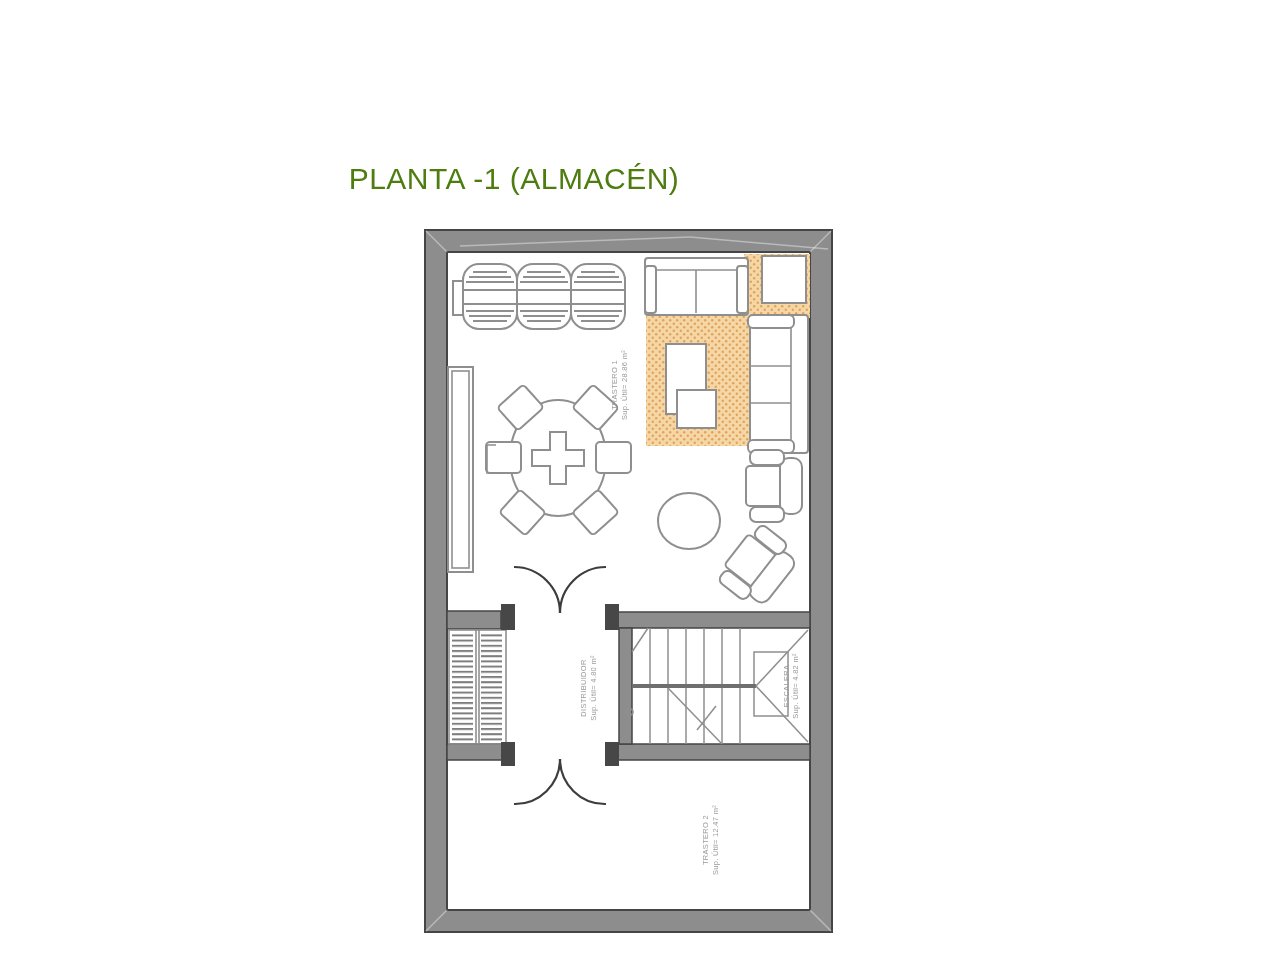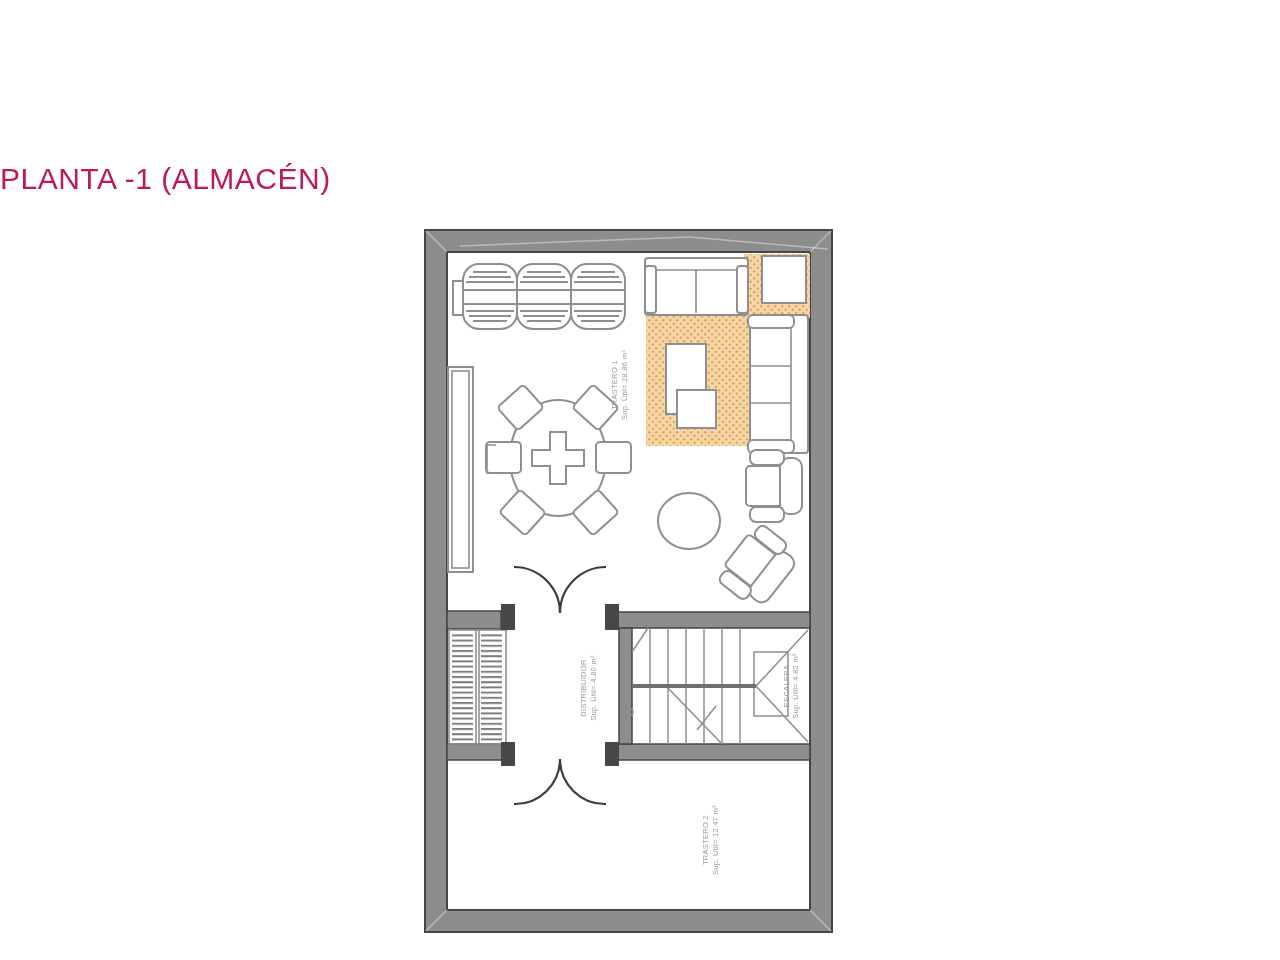--- a/index.html
+++ b/index.html
@@ -1,19 +1,19 @@
 <!DOCTYPE html>
 <html><head>
 <meta charset="utf-8">
 <style>
   html,body{margin:0;padding:0;background:#ffffff;}
   .page{position:relative;width:1280px;height:960px;background:#ffffff;overflow:hidden;
         font-family:"Liberation Sans",sans-serif;}
-  .title{position:absolute;top:162px;left:0;width:1028px;text-align:left;
-         font-size:30px;letter-spacing:0.5px;color:#be185d;}
+  .title{position:absolute;top:162px;left:0;width:1028px;text-align:center;
+         font-size:30px;letter-spacing:0.5px;color:#4d7c0f;}
   svg{position:absolute;left:0;top:0;}
   .wall{fill:#8d8d8e;stroke:#454545;stroke-width:2;}
   .wall-thin{fill:#8d8d8e;stroke:#454545;stroke-width:1.5;}
   .jamb{fill:#474747;}
   .furn{stroke:#8f8f8f;stroke-width:2;fill:#ffffff;}
   .furn-line{stroke:#8f8f8f;stroke-width:1.6;fill:none;}
   .door{stroke:#3d3d3d;stroke-width:2.2;fill:none;}
   .stair{stroke:#8f8f8f;stroke-width:1.5;fill:none;}
   .rail{stroke:#6f6f6f;stroke-width:4;fill:none;}
   .seam{stroke:#ffffff;stroke-width:1.5;opacity:0.4;fill:none;}

